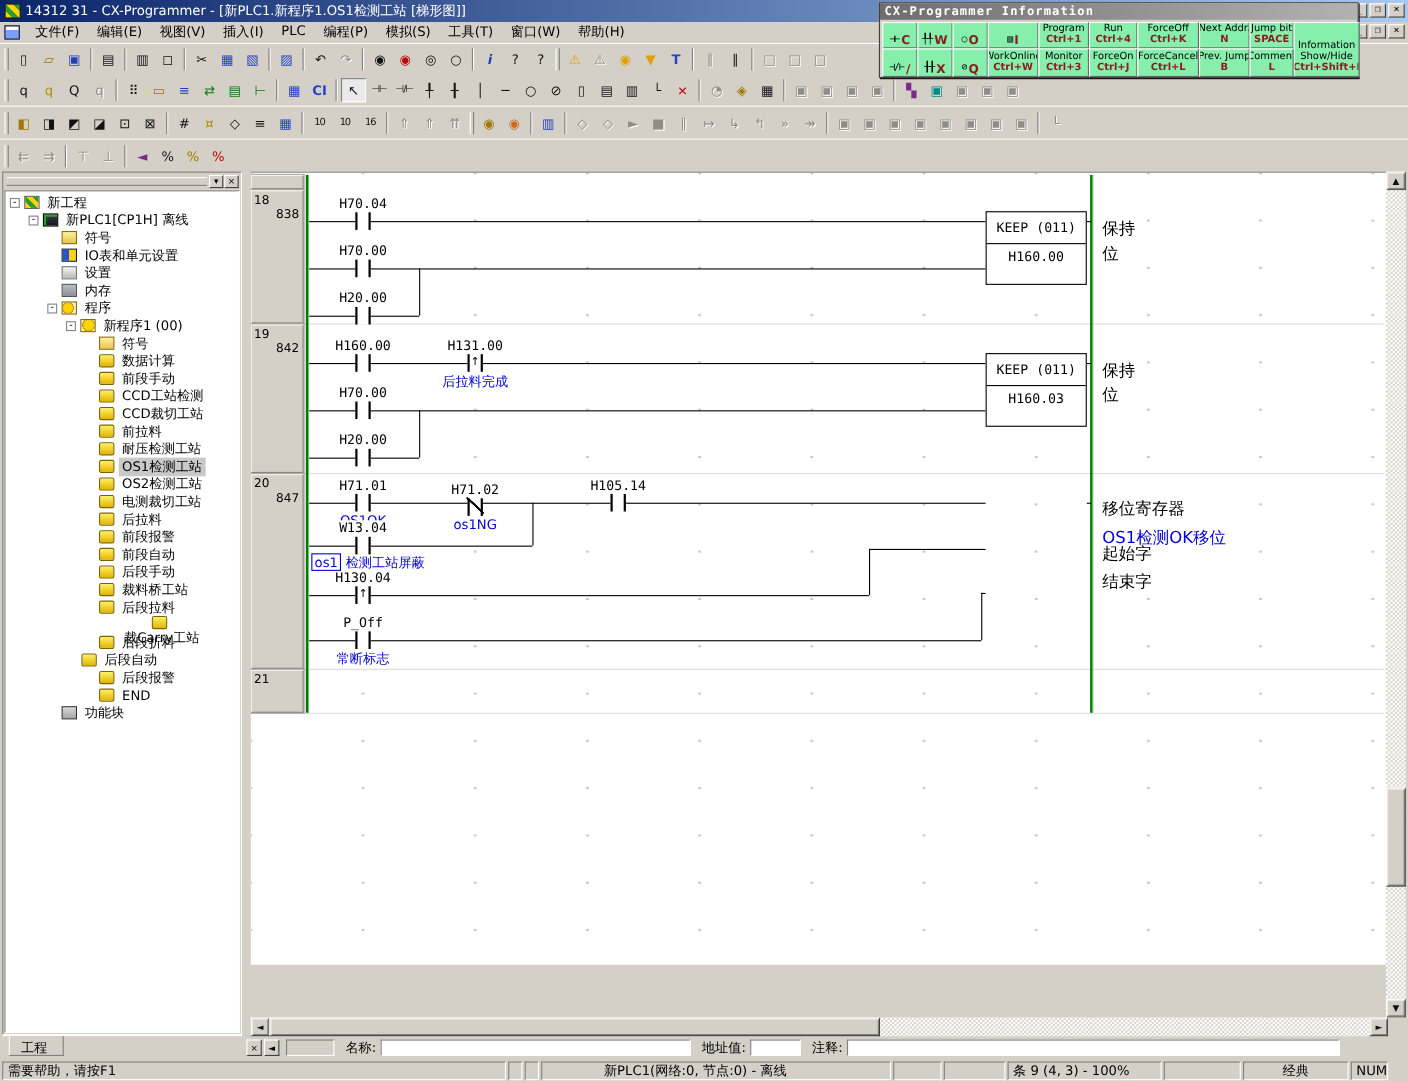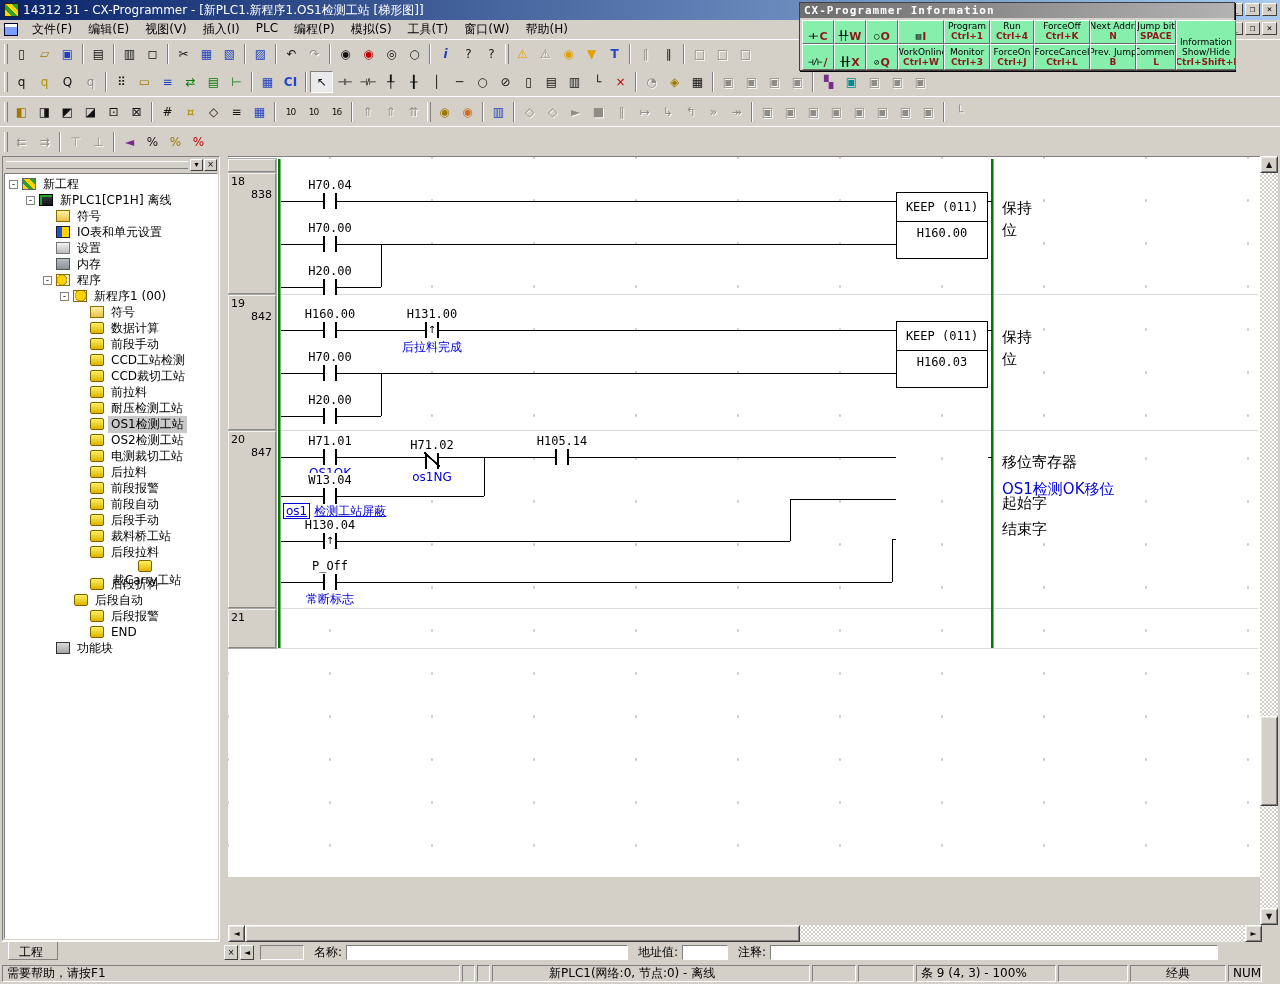--- a/index.html
+++ b/index.html
@@ -543,21 +543,21 @@
       <div class="csym">常断标志</div>
     </div>
     <div class="lblock" style="left: 668px; top: 35px; width: 92px; height: 67px; position: absolute;">
       <div class="btitle">KEEP (011)</div>
       <div class="brow" style="top: 33px;"><span>H160.00</span></div>
     </div>
     <div class="lblock" style="left: 668px; top: 164px; width: 92px; height: 67px; position: absolute;">
       <div class="btitle">KEEP (011)</div>
       <div class="brow" style="top: 33px;"><span>H160.03</span></div>
     </div>
-    <div class="freec" style="left: 55px; top: 346px; position: absolute; text-decoration: underline;"><span class="fbox">os1</span><span>检测工站屏蔽</span></div>
+    <div class="freec" style="left: 55px; top: 346px; position: absolute;"><span class="fbox">os1</span><span>检测工站屏蔽</span></div>
     <div class="sidetext" style="left: 774px; top: 42px; position: absolute;">保持</div>
     <div class="sidetext" style="left: 774px; top: 64px; position: absolute;">位</div>
     <div class="sidetext" style="left: 774px; top: 171px; position: absolute;">保持</div>
     <div class="sidetext" style="left: 774px; top: 193px; position: absolute;">位</div>
     <div class="sidetext" style="left: 774px; top: 296px; position: absolute;">移位寄存器</div>
     <div class="sidetext blue" style="left: 774px; top: 323px; position: absolute;">OS1检测OK移位</div>
     <div class="sidetext" style="left: 774px; top: 337px; position: absolute;">起始字</div>
     <div class="sidetext" style="left: 774px; top: 363px; position: absolute;">结束字</div>
   </div>
 

